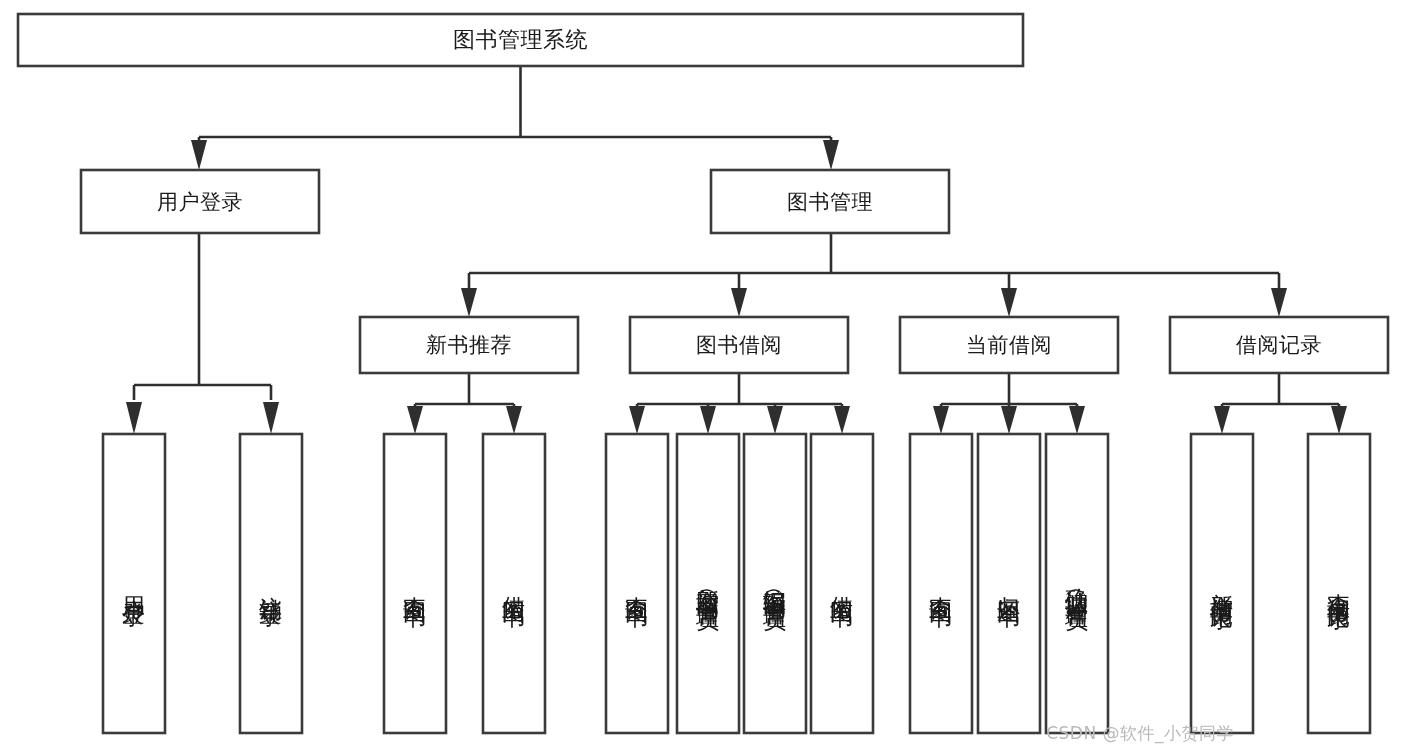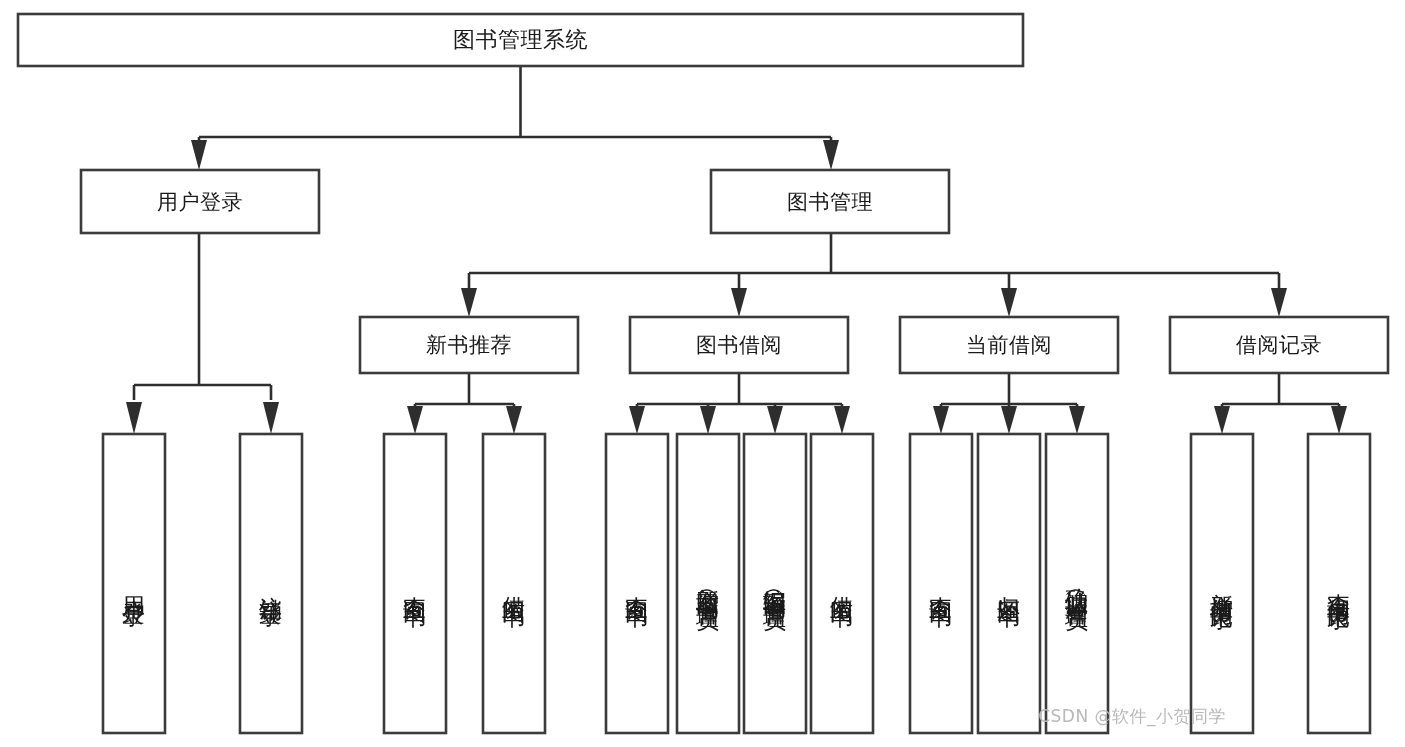--- a/index.html
+++ b/index.html
@@ -10,20 +10,21 @@
   body {
     width: 1405px;
     height: 747px;
     font-family: "DejaVu Sans", "Liberation Sans", sans-serif;
     overflow: hidden;
   }
   #diagram-root {
     position: relative;
     width: 1234px;
     height: 747px;
+    padding-left: 8px;
   }
   svg.diagram {
     position: absolute;
     top: 0;
     left: 0;
     width: 1405px;
     height: 747px;
   }
   .node-rect {
     fill: #ffffff;
@@ -66,21 +67,21 @@
     font-size: 23px;
     line-height: 1.05;
     color: #1a1a1a;
     letter-spacing: 3px;
     white-space: nowrap;
     text-align: center;
   }
   .watermark {
     position: absolute;
     right: 8px;
-    bottom: 19px;
+    bottom: 2px;
     font-family: "DejaVu Sans", "Liberation Sans", sans-serif;
     font-size: 17px;
     color: #b9b9b9;
     letter-spacing: 0.5px;
     white-space: nowrap;
   }
 </style>
 </head>
 <body>
 

